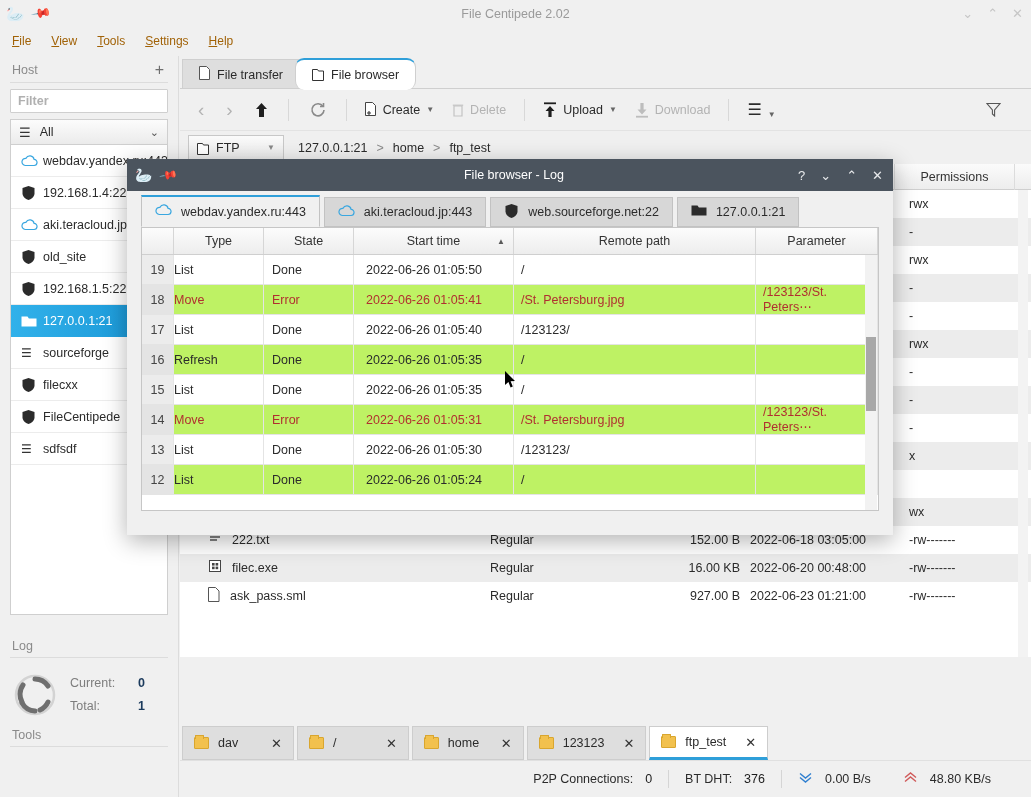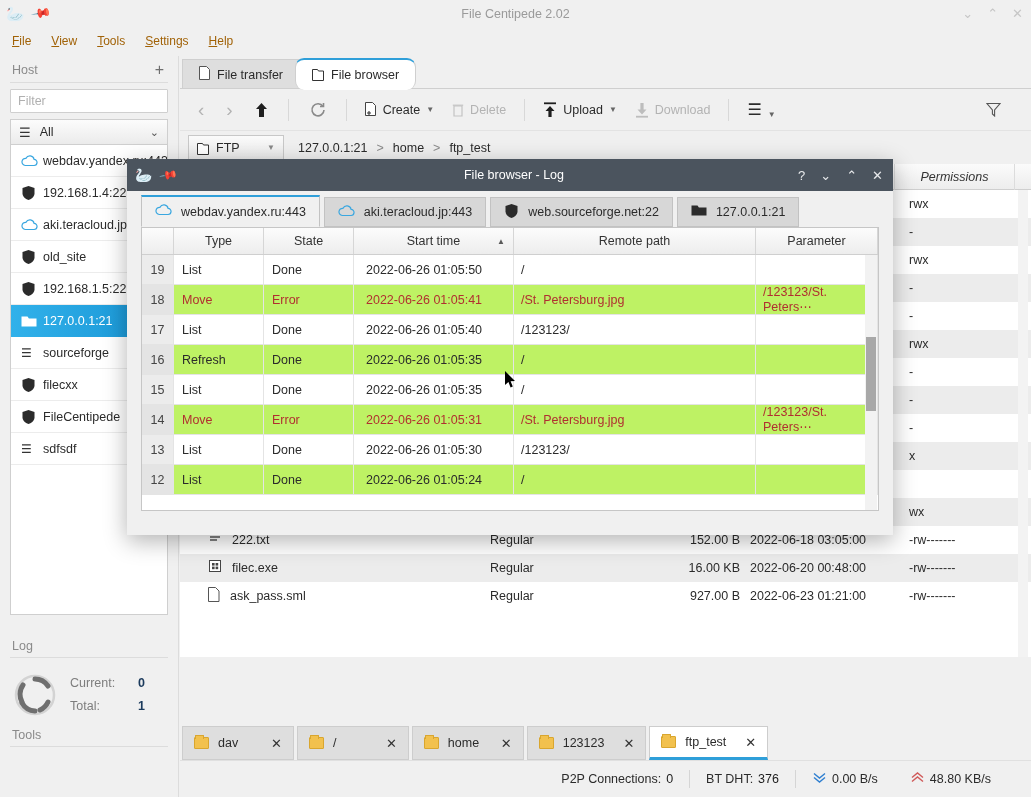--- a/index.html
+++ b/index.html
@@ -44,21 +44,21 @@
   .sb-section {
     display: flex; align-items: center; justify-content: space-between;
     padding: 6px 10px 4px 12px; color: #8a8a8a; font-size: 12.5px;
   }
   .sb-section .plus { color: #6f6f6f; font-size: 16px; line-height: 1; padding-right: 4px; }
   .sb-rule { height: 1px; background: #dcdcdc; margin: 0 10px 6px 10px; }
   .sb-filter {
     margin: 2px 10px 6px 10px; height: 24px; background: #fff;
     border: 1px solid #cfcfcf; border-radius: 1px;
     display: flex; align-items: center; padding-left: 7px;
-    color: #b0b0b0; font-size: 12.5px;
+    color: #b0b0b0; font-size: 12.5px; font-weight: bold;
   }
   .sb-all {
     margin: 0 10px; height: 26px;
     background: linear-gradient(#fcfcfc, #ebebeb);
     border: 1px solid #cfcfcf;
     display: flex; align-items: center; padding: 0 8px;
   }
   .sb-all .ham { font-size: 13px; margin-right: 9px; color: #333; letter-spacing:0; }
   .sb-all .lbl { flex: 1; font-size: 12.5px; }
   .sb-all .chev { color: #555; font-size: 11px; }
@@ -122,21 +122,21 @@
   .proto .caret { margin-left: auto; color: #888; }
   .crumbs { display: flex; align-items: center; gap: 9px; margin-left: 14px; font-size: 12.5px; }
   .crumbs .sep { color: #8a8a8a; }
 
   
   .flhdr {
     position: absolute; top: 108px; left: 0; width: 851px; height: 26px;
     background: linear-gradient(#fbfbfb,#ededed); border-bottom: 1px solid #cfcfcf;
     display: flex; align-items: center; font-size: 12.5px; color: #333;
   }
-  .flhdr div { border-right: 1px solid #dcdcdc; height: 26px; display: flex; align-items: center; justify-content: center; font-style: italic; }
+  .flhdr div { border-right: 1px solid #dcdcdc; height: 26px; display: flex; align-items: center; justify-content: center; }
   .fllist { position: absolute; top: 134px; left: 0; width: 851px; height: 467px; background: #fff; overflow: hidden; }
   .flrow { height: 28px; display: flex; align-items: center; font-size: 12.5px; color: #2b2b2b; }
   .flrow.alt { background: #ececec; }
   .c-name { width: 310px; display: flex; align-items: center; gap: 10px; padding-left: 28px; }
   .c-type { width: 165px; }
   .c-size { width: 85px; text-align: right; }
   .c-date { width: 155px; padding-left: 10px; }
   .c-perm { width: 120px; padding-left: 14px; }
 
   .mscroll { position: absolute; top: 134px; right: 3px; width: 10px; height: 467px; background: #f3f3f3; }
@@ -154,21 +154,21 @@
   .btab.active { background: #fff; border-bottom: 3px solid #2f9fd9; }
   .btab .x { margin-left: auto; color: #333; font-size: 13px; padding-left: 10px; }
   .btab .nm { min-width: 34px; }
 
   .statusbar {
     position: absolute; bottom: 0; left: 0; width: 851px; height: 37px;
     background: #f0f0f0; border-top: 1px solid #e0e0e0;
     display: flex; align-items: center; justify-content: flex-end; gap: 0; padding-right: 24px;
     font-size: 12.5px;
   }
-  .st-item { display: flex; align-items: center; gap: 5px; padding: 0 16px; }
+  .st-item { display: flex; align-items: center; gap: 12px; padding: 0 16px; }
   .st-item b { font-weight: normal; color: #1c1c1c; }
   .st-sep { width: 1px; height: 18px; background: #d5d5d5; }
 
   
   .folder { width: 15px; height: 12px; background: #f2c14e; border: 1px solid #d9a62f; border-radius: 1px; position: relative; flex: none; }
   .folder:before { content:''; position:absolute; top:-3px; left:0; width:7px; height:3px; background:#f2c14e; border:1px solid #d9a62f; border-bottom:none; border-radius:1px 1px 0 0;}
 
   
   .dialog {
     position: absolute; left: 127px; top: 159px; width: 766px; height: 376px;
@@ -192,21 +192,21 @@
 
   .dlg-body { margin: 0 14px; height: 284px; background: #fff; border: 1px solid #c6c6c6; position: relative; overflow: hidden; }
   .lg-hdr { display: flex; height: 27px; background: linear-gradient(#fcfcfc,#ededed); border-bottom: 1px solid #cfcfcf; }
   .lg-hdr div { display: flex; align-items: center; justify-content: center; border-right: 1px solid #d6d6d6; font-size: 12.5px; color: #333; position: relative; }
   .lg-row { display: flex; height: 30px; border-bottom: 1px solid #e4e4e4; font-size: 12.5px; }
   .lg-row.alt { background: #bef264; }
   .lg-row.err { color: #b03030; }
   .lg-row > div { display: flex; align-items: center; border-right: 1px solid #e4e4e4; }
   .w-idx { width: 32px; justify-content: center; background: #ececec; color: #444; }
   .lg-row.alt .w-idx { background: #e4e4e4; }
-  .w-type { width: 90px; padding-left: 8px; }
+  .w-type { width: 90px; }
   .w-state { width: 90px; padding-left: 8px; }
   .w-time { width: 160px; padding-left: 12px; }
   .w-path { width: 242px; padding-left: 7px; }
   .w-param { width: 122px; padding-left: 7px; }
   .hdr-idx { width: 32px; }
   .hdr-type { width: 90px; }
   .hdr-state { width: 90px; }
   .hdr-time { width: 160px; }
   .hdr-path { width: 242px; }
   .hdr-param { width: 122px; }

